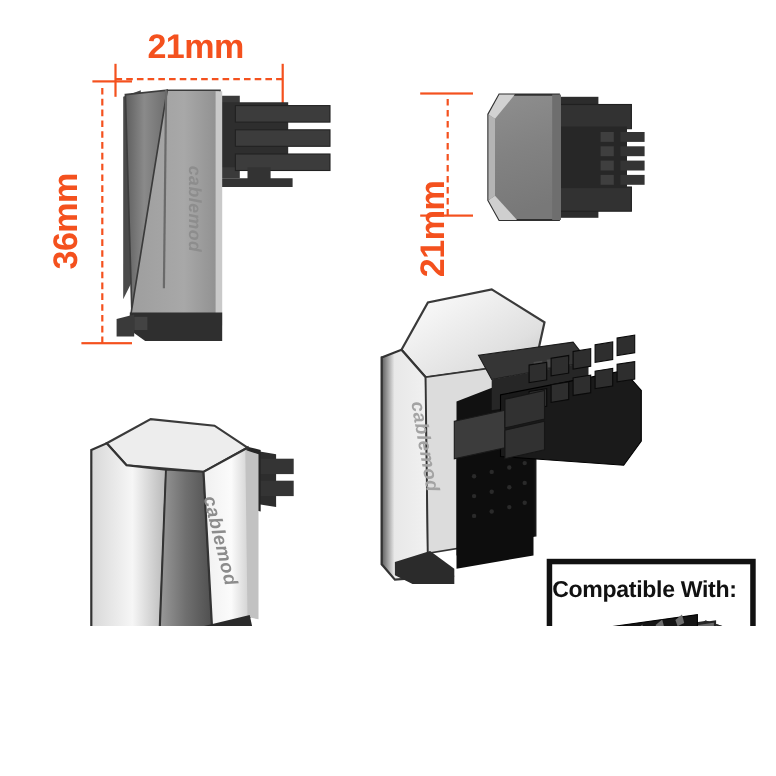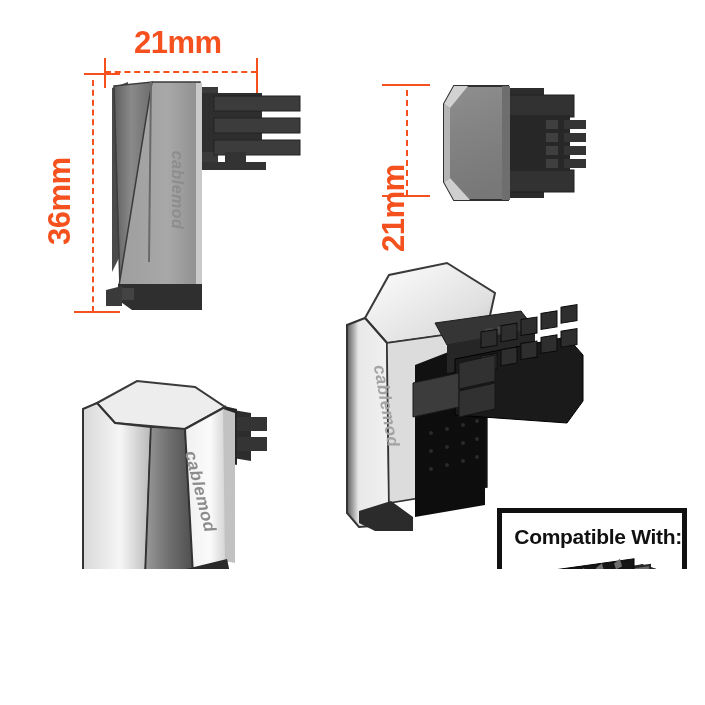--- a/index.html
+++ b/index.html
@@ -43,21 +43,21 @@
   }
   .compat-box {
     position: absolute;
     border: 5px solid #111111;
     background: #ffffff;
     box-sizing: border-box;
   }
   .compat-title {
     position: absolute;
     width: 100%;
-    text-align: right;
+    text-align: left;
     font-family: "Liberation Sans", sans-serif;
     font-weight: bold;
     color: #111111;
     letter-spacing: -0.3px;
   }
   .compat-sub {
     position: absolute;
     width: 100%;
     text-align: center;
     font-family: "Liberation Sans", sans-serif;

